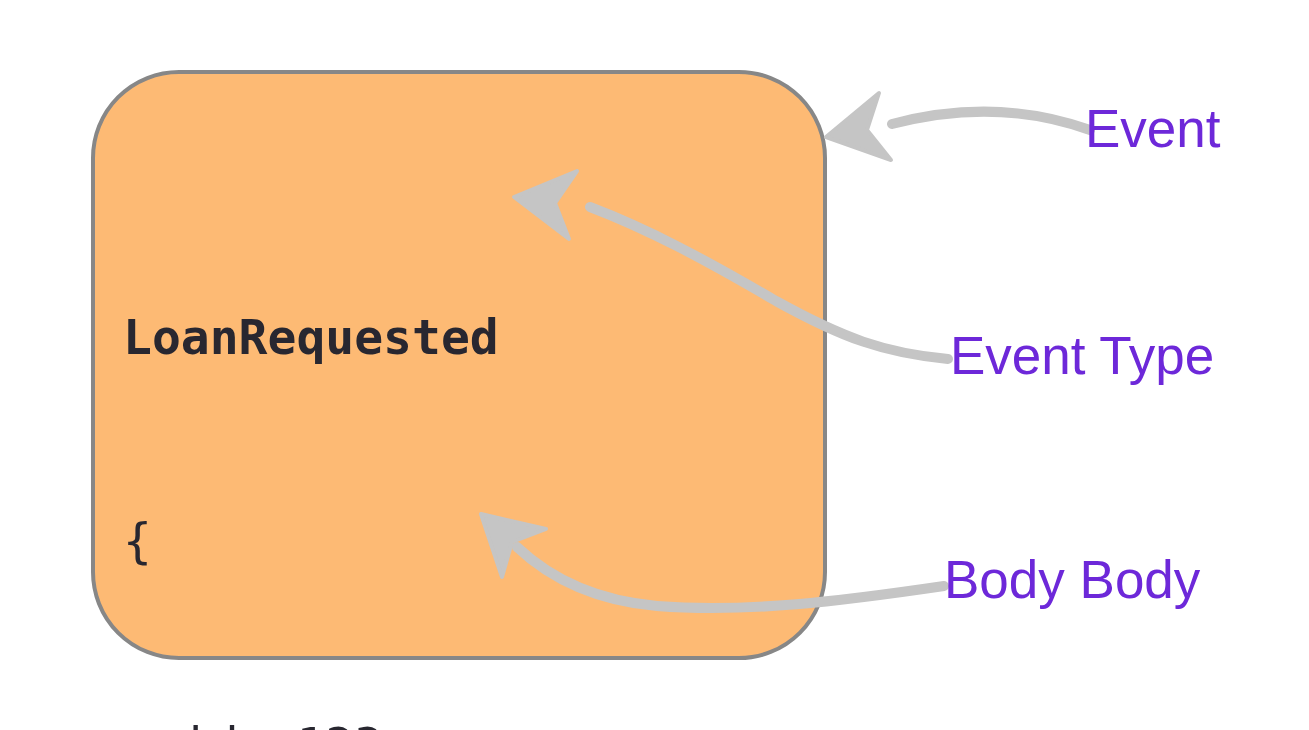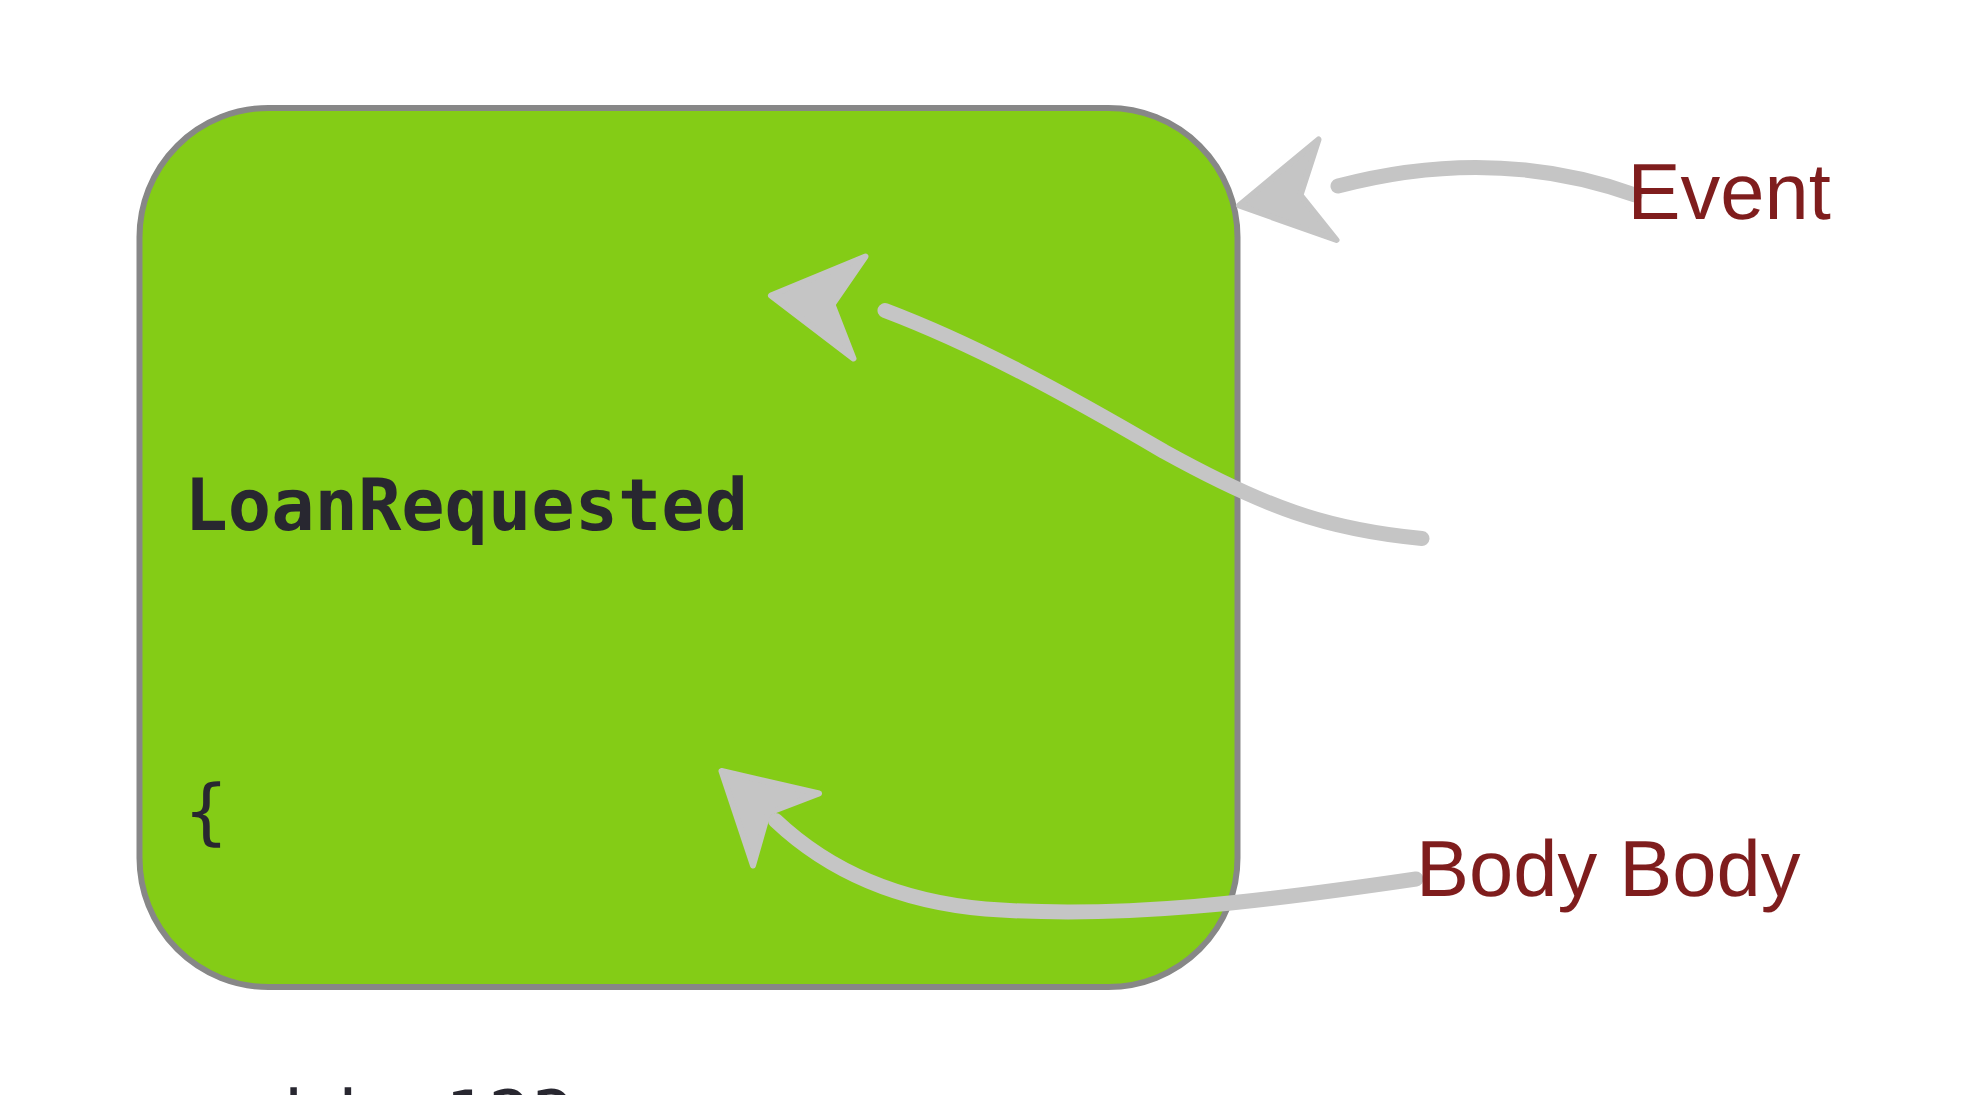--- a/index.html
+++ b/index.html
@@ -15,21 +15,21 @@
     overflow: hidden;
     font-family: "Liberation Sans", sans-serif;
   }
   .event-card {
     position: absolute;
     left: 91px;
     top: 70px;
     width: 736px;
     height: 590px;
     box-sizing: border-box;
-    background: #84cc16;
+    background: #fdba74;
     border: 4px solid #878787;
     border-radius: 88px;
   }
   .code-block {
     position: absolute;
     left: 28px;
     top: 93px;
     font-family: "DejaVu Sans Mono", monospace;
     font-size: 48px;
     line-height: 68px;
@@ -37,21 +37,21 @@
     white-space: pre;
   }
   .code-title {
     font-weight: 700;
   }
   .annotation-label {
     position: absolute;
     font-family: "Liberation Sans", sans-serif;
     font-size: 53px;
     line-height: 53px;
-    color: #7f1d1d;
+    color: #6d28d9;
     white-space: nowrap;
   }
   .label-event      { left: 1085px; top: 102px; }
   .label-event-type { left: 950px;  top: 329px; }
   .label-event-body { left: 944px;  top: 553px; }
   .arrow-layer {
     position: absolute;
     left: 0;
     top: 0;
     width: 1309px;
@@ -91,16 +91,17 @@
 
     <g>
       <path d="M 944 586 C 842 601 748 613 657 606 C 600 601 554 582 517 547" fill="none" stroke-width="10" stroke-linecap="round" stroke="#C5C5C5"></path>
       <path d="M 481 514 L 546 529 L 512 542 L 502 577 Z" stroke-width="4" stroke-linejoin="round" fill="#C5C5C5"></path>
       <path d="M 481 514 L 546 529 L 512 542 L 502 577 Z" fill="none" stroke-width="4" stroke-linejoin="round" stroke="#C5C5C5"></path>
     </g>
   </svg>
 
   <div class="annotation-label label-event">Event</div>
 
+  <div class="annotation-label label-event-type">Event Type</div>
 
   <div class="annotation-label label-event-body">Body Body</div>
 
 </div>
 
 </body></html>

